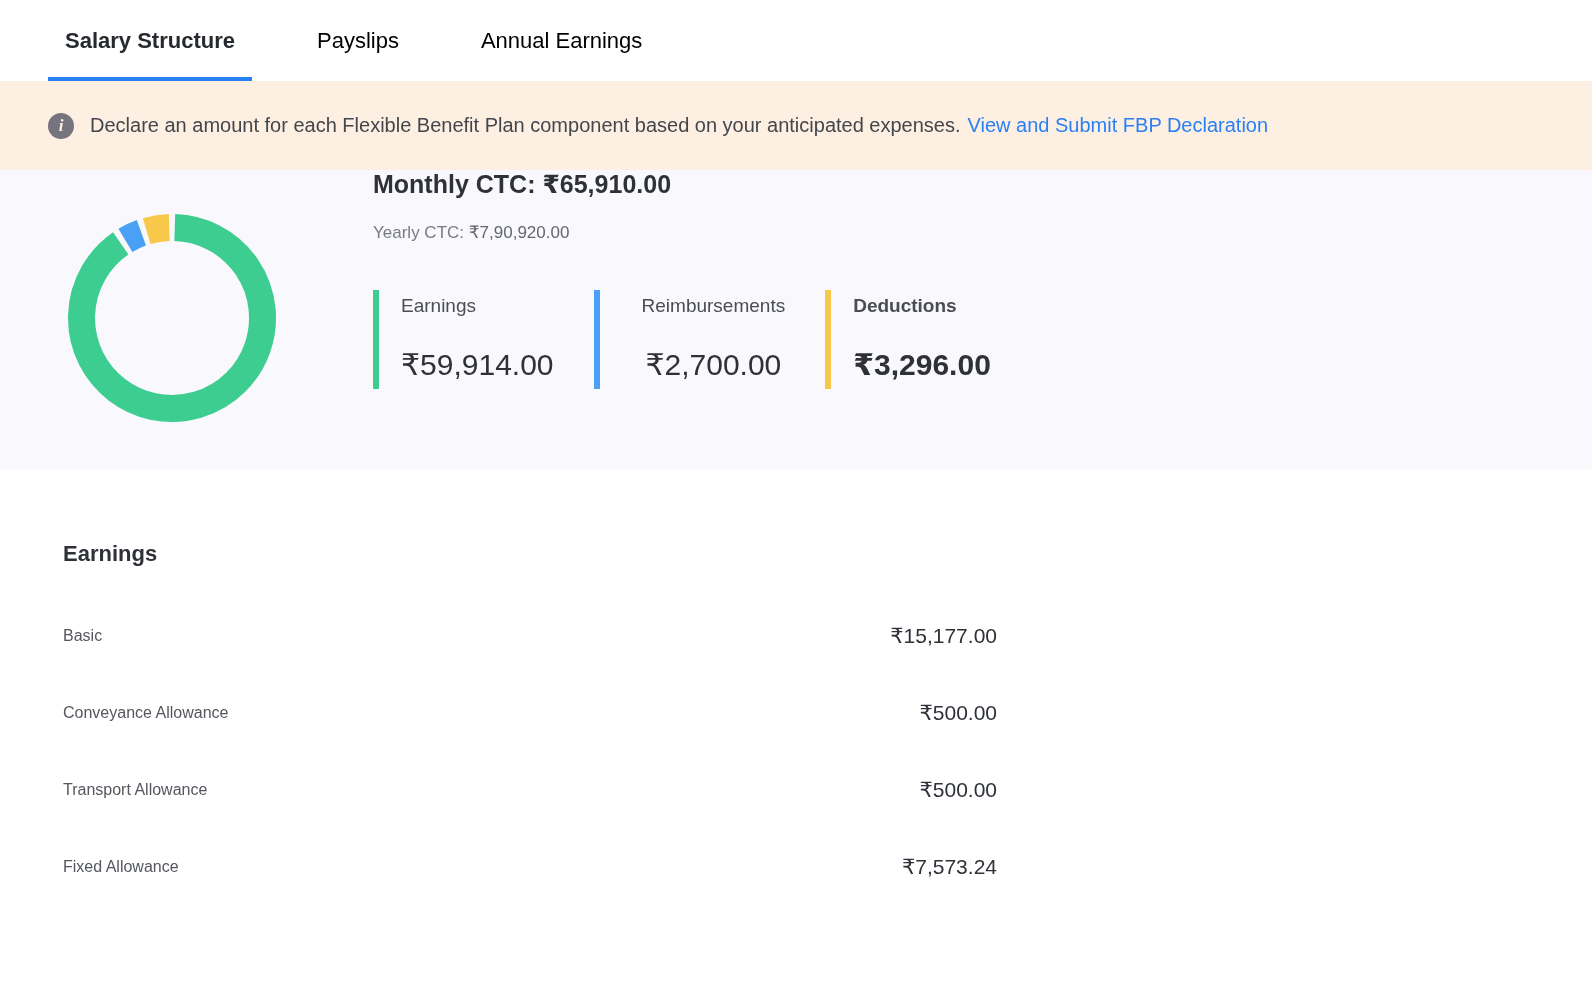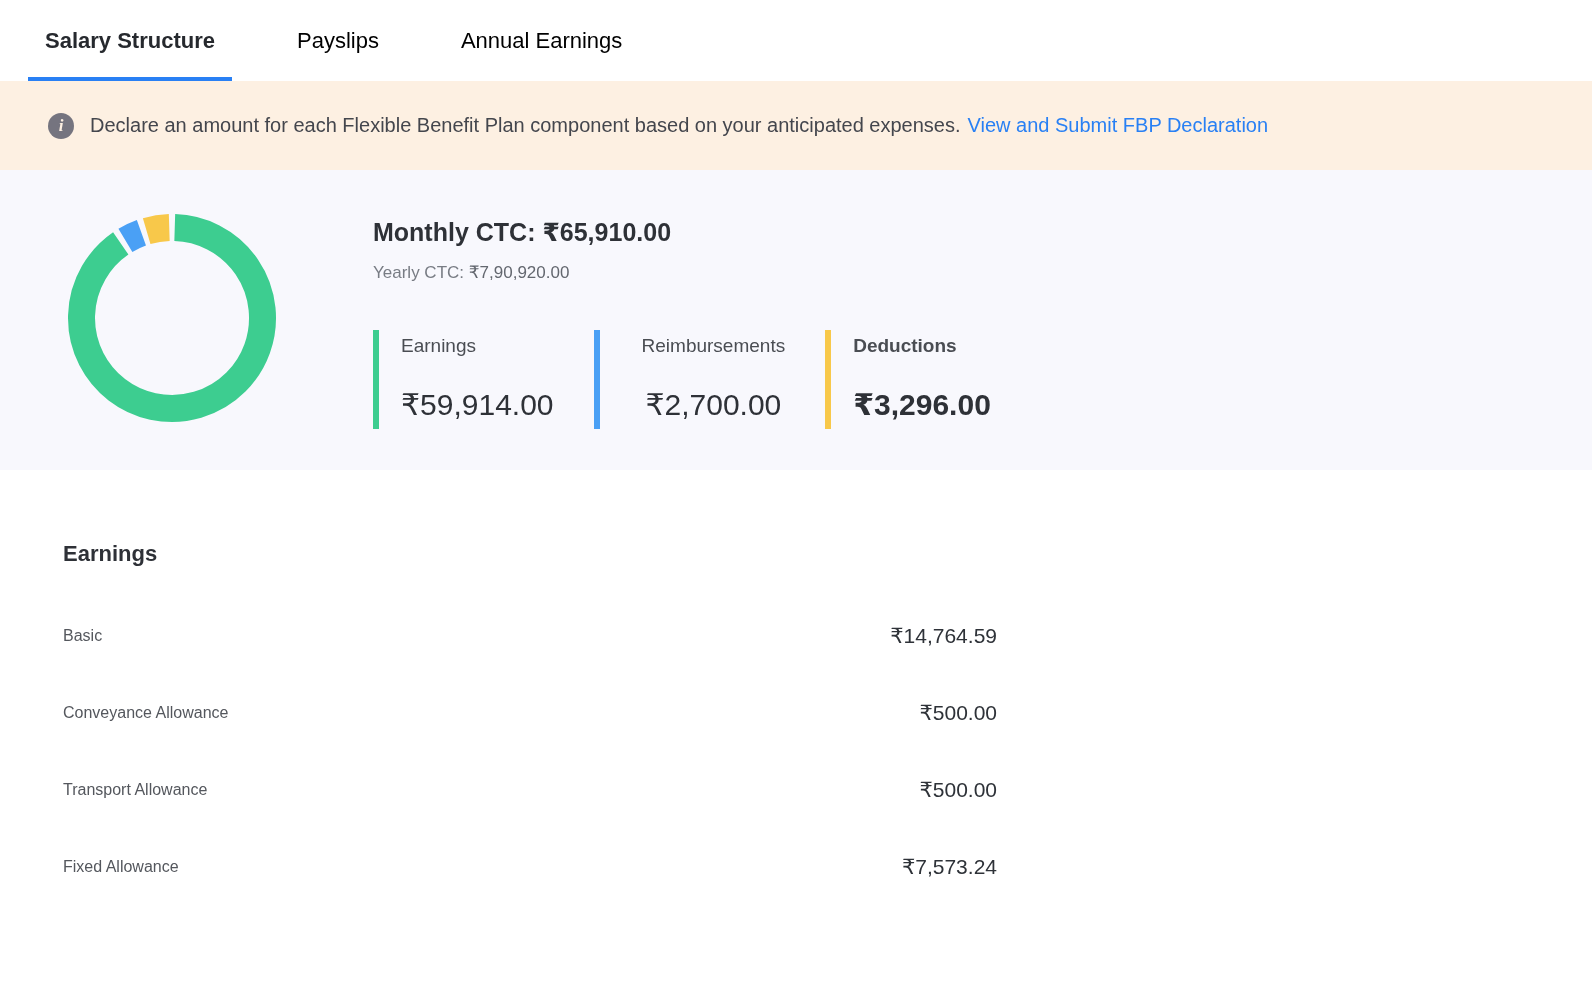--- a/index.html
+++ b/index.html
@@ -10,21 +10,21 @@
     color: #33363c;
     overflow: hidden;
   }
 
   
   .tabbar {
     height: 81px;
     background: #ffffff;
     display: flex;
     align-items: center;
-    padding-left: 28px;
+    padding-left: 48px;
   }
   .tab {
     position: relative;
     height: 81px;
     display: flex;
     align-items: center;
     padding: 0 17px;
     margin-right: 48px;
     font-size: 22px;
     color: #000000;
@@ -83,27 +83,26 @@
   .donut-wrap {
     position: absolute;
     left: 66px; top: 42px;
     width: 212px; height: 212px;
   }
   .summary-right {
     position: absolute;
     left: 373px; top: 0;
   }
   .monthly-ctc {
-    margin-top: 48px;
     font-size: 25px;
     font-weight: 700;
     color: #2e3137;
   }
   .yearly-ctc {
-    margin-top: 15px;
+    margin-top: 23px;
     font-size: 17px;
     color: #787c84;
   }
   .yearly-ctc .val { color: #63676f; }
   .stats {
     margin-top: 47px;
     display: flex;
   }
   .stat {
     border-left: 6px solid #ccc;
@@ -208,21 +207,21 @@
       </div>
     </div>
   </div>
 </div>
 
 <div class="content">
   <div class="section-title">Earnings</div>
   <div class="rows">
     <div class="row">
       <span class="row-label">Basic</span>
-      <span class="row-amount">₹14,764.59</span>
+      <span class="row-amount">₹15,177.00</span>
     </div>
     <div class="row">
       <span class="row-label">Conveyance Allowance</span>
       <span class="row-amount">₹500.00</span>
     </div>
     <div class="row">
       <span class="row-label">Transport Allowance</span>
       <span class="row-amount">₹500.00</span>
     </div>
     <div class="row">

